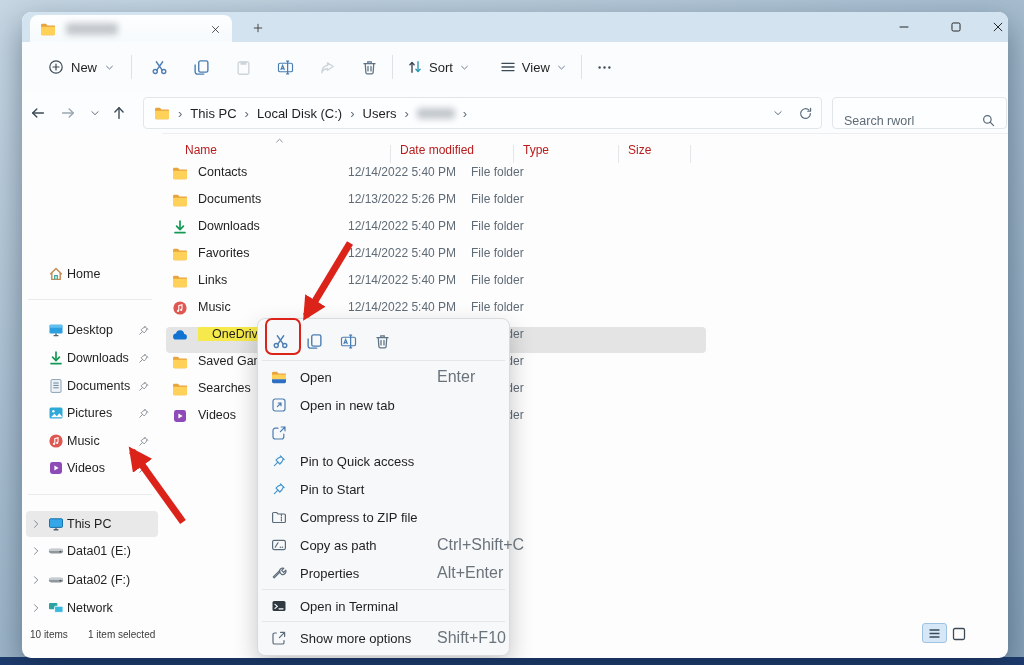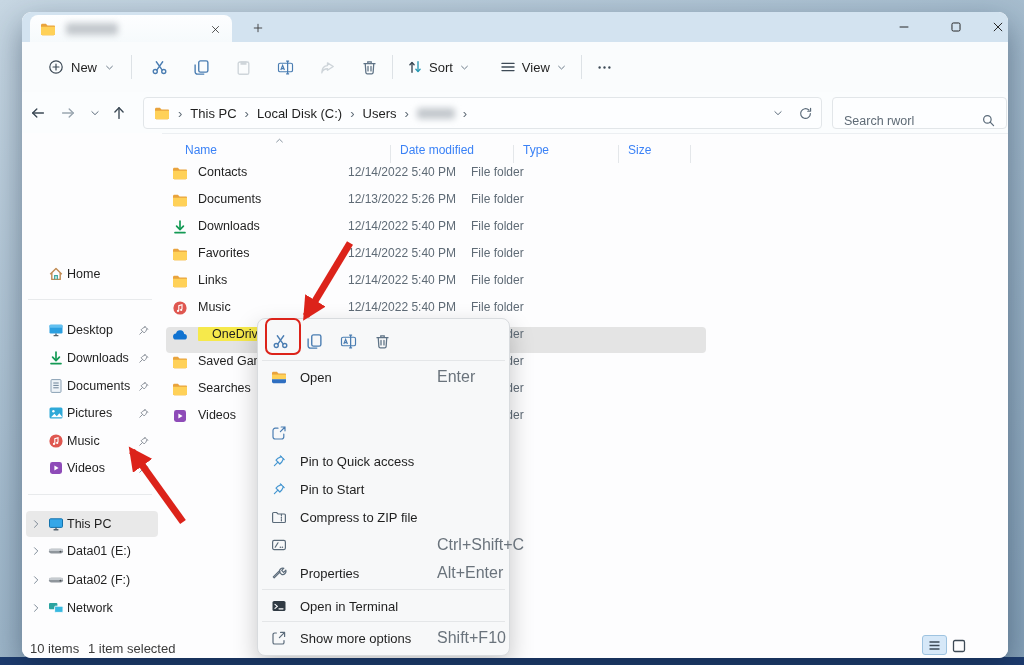--- a/index.html
+++ b/index.html
@@ -46,41 +46,41 @@
   .sidebar{position:absolute;left:0;top:121px;width:140px;bottom:20px;background:#fdfdfe}
   .srow{position:absolute;left:4px;width:132px;height:26px;display:flex;align-items:center;border-radius:4px;font-size:12.5px;color:#1f1f1f}
   .srow .chev{width:12px;margin-left:4px}
   .srow .noc{width:16px;margin-left:0}
   .srow svg.it{margin-left:6px}
   .srow .lab{margin-left:3px;flex:1;white-space:nowrap}
   .srow .pin{margin-right:8px}
   .srow.sel{background:#e9e9e9}
   .sdiv{position:absolute;left:6px;width:124px;height:1px;background:#e8eaec}
   
-  .fhead{position:absolute;top:131px;height:22px;font-size:12px;color:#3b82f6}
+  .fhead{position:absolute;top:131px;height:22px;font-size:12px;color:#b91c1c}
   .colsep{position:absolute;top:133px;width:1px;height:18px;background:#e4e7ea}
   .frow{position:absolute;left:144px;width:540px;height:26px;display:flex;border-radius:4px}
   .frow.sel{background:#e4e4e4}
   .frow svg.it{margin-left:6px}
   .fname{font-size:12.5px;color:#1f1f1f;margin-left:10px;width:150px;white-space:nowrap}
   .fdate{font-size:12px;color:#5f6b76;width:122px}
   .ftype{font-size:12px;color:#5f6b76;margin-left:1px}
   .hl{background:#f6e94b;padding:0 14px;border-radius:1px}
   
   .cmenu{position:absolute;left:235px;top:306px;width:251px;height:336px;background:#f7f8f9;border:1px solid #d8dbde;
          border-radius:8px;box-shadow:0 10px 24px rgba(0,0,0,.22);z-index:5}
   .cicons{position:absolute;left:8px;top:6px;height:32px;display:flex;align-items:center;gap:6px}
   .cib{width:28px;height:28px;display:flex;align-items:center;justify-content:center;border-radius:4px}
   .cdiv{position:absolute;left:4px;right:4px;height:1px;background:#e4e6e8}
   .mitem{position:absolute;left:4px;right:4px;height:28px;display:flex;align-items:center;border-radius:4px}
   .mitem svg.it{margin-left:9px}
   .mlab{font-size:13px;color:#1f1f1f;margin-left:13px;flex:1;white-space:nowrap}
   .msc{position:absolute;left:175px;font-size:16px;color:#6a737c;white-space:nowrap}
   
-  .status{position:absolute;left:0;right:0;bottom:0;height:20px;background:#fdfdfe;font-size:13px;color:#3b3b3b}
+  .status{position:absolute;left:0;right:0;bottom:12px;height:20px;background:#fdfdfe;font-size:10px;color:#3b3b3b}
   .status .s1{position:absolute;left:8px;top:3px}
   .status .s2{position:absolute;left:66px;top:3px}
   .vtgl{position:absolute;bottom:3px;display:flex;align-items:center;justify-content:center;border-radius:3px}
   .vtgl.details{left:900px;width:23px;height:18px;background:#d6e8f8;border:1px solid #9ec3e0}
   .vtgl.thumbs{left:927px;width:20px;height:18px}
   
   .overlay{position:absolute;inset:0;z-index:10;pointer-events:none}
   .redrect{position:absolute;left:265px;top:318px;width:32px;height:33px;border:2.5px solid #dc231a;border-radius:7px}
 </style>
 </head>
@@ -708,20 +708,26 @@
     </div>
     <div class="cdiv" style="top:41px"></div>
 
     <div class="mitem" style="top:44px">
       <svg class="ic it" width="16" height="16">
           <use href="#i-folder-open"></use>
         </svg>
       <span class="mlab">Open</span>
       <span class="msc">Enter</span>
     </div>
+    <div class="mitem" style="top:72px">
+      <svg class="ic it" width="16" height="16">
+          <use href="#i-newtab"></use>
+        </svg>
+      <span class="mlab">Open in new tab</span>
+    </div>
     <div class="mitem" style="top:100px">
       <svg class="ic it" width="16" height="16">
           <use href="#i-newwindow"></use>
         </svg>
     </div>
     <div class="mitem" style="top:128px">
       <svg class="ic it" width="16" height="16">
           <use href="#i-pin-blue"></use>
         </svg>
       <span class="mlab">Pin to Quick access</span>
@@ -735,20 +741,21 @@
     <div class="mitem" style="top:156px">
       <svg class="ic it" width="16" height="16">
           <use href="#i-pin-blue"></use>
         </svg>
       <span class="mlab">Pin to Start</span>
     </div>
     <div class="mitem" style="top:212px">
       <svg class="ic it" width="16" height="16">
           <use href="#i-copypath"></use>
         </svg>
+      <span class="mlab">Copy as path</span>
       <span class="msc">Ctrl+Shift+C</span>
     </div>
     <div class="mitem" style="top:240px">
       <svg class="ic it" width="16" height="16">
           <use href="#i-wrench"></use>
         </svg>
       <span class="mlab">Properties</span>
       <span class="msc">Alt+Enter</span>
     </div>
     <div class="cdiv" style="top:270px"></div>

